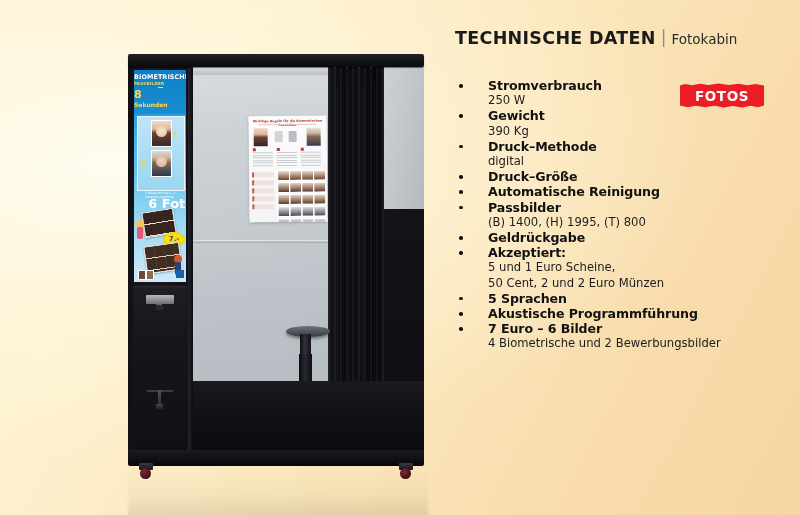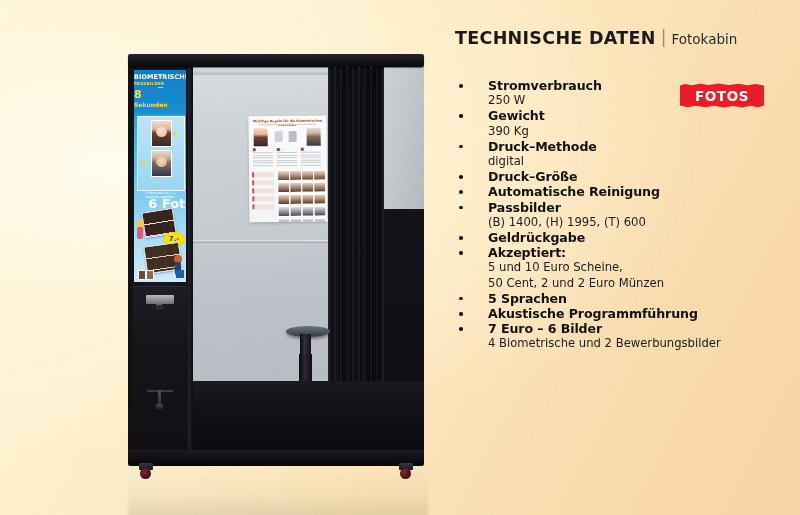--- a/index.html
+++ b/index.html
@@ -404,28 +404,28 @@
           <div class="sp-desc">digital</div>
         </li>
         <li>
           <div class="sp-term">Druck–Größe</div>
         </li>
         <li>
           <div class="sp-term">Automatische Reinigung</div>
         </li>
         <li>
           <div class="sp-term">Passbilder</div>
-          <div class="sp-desc">(B) 1400, (H) 1995, (T) 600</div>
+          <div class="sp-desc">(B) 1400, (H) 1995, (T) 800</div>
         </li>
         <li>
           <div class="sp-term">Geldrückgabe</div>
         </li>
         <li>
           <div class="sp-term">Akzeptiert:</div>
-          <div class="sp-desc">5 und 10 Euro Scheine,</div>
+          <div class="sp-desc">5 und 1 Euro Scheine,</div>
           <div class="sp-desc">50 Cent, 2 und 2 Euro Münzen</div>
         </li>
         <li>
           <div class="sp-term">5 Sprachen</div>
         </li>
         <li>
           <div class="sp-term">Akustische Programmführung</div>
         </li>
         <li>
           <div class="sp-term">7 Euro – 6 Bilder</div>

